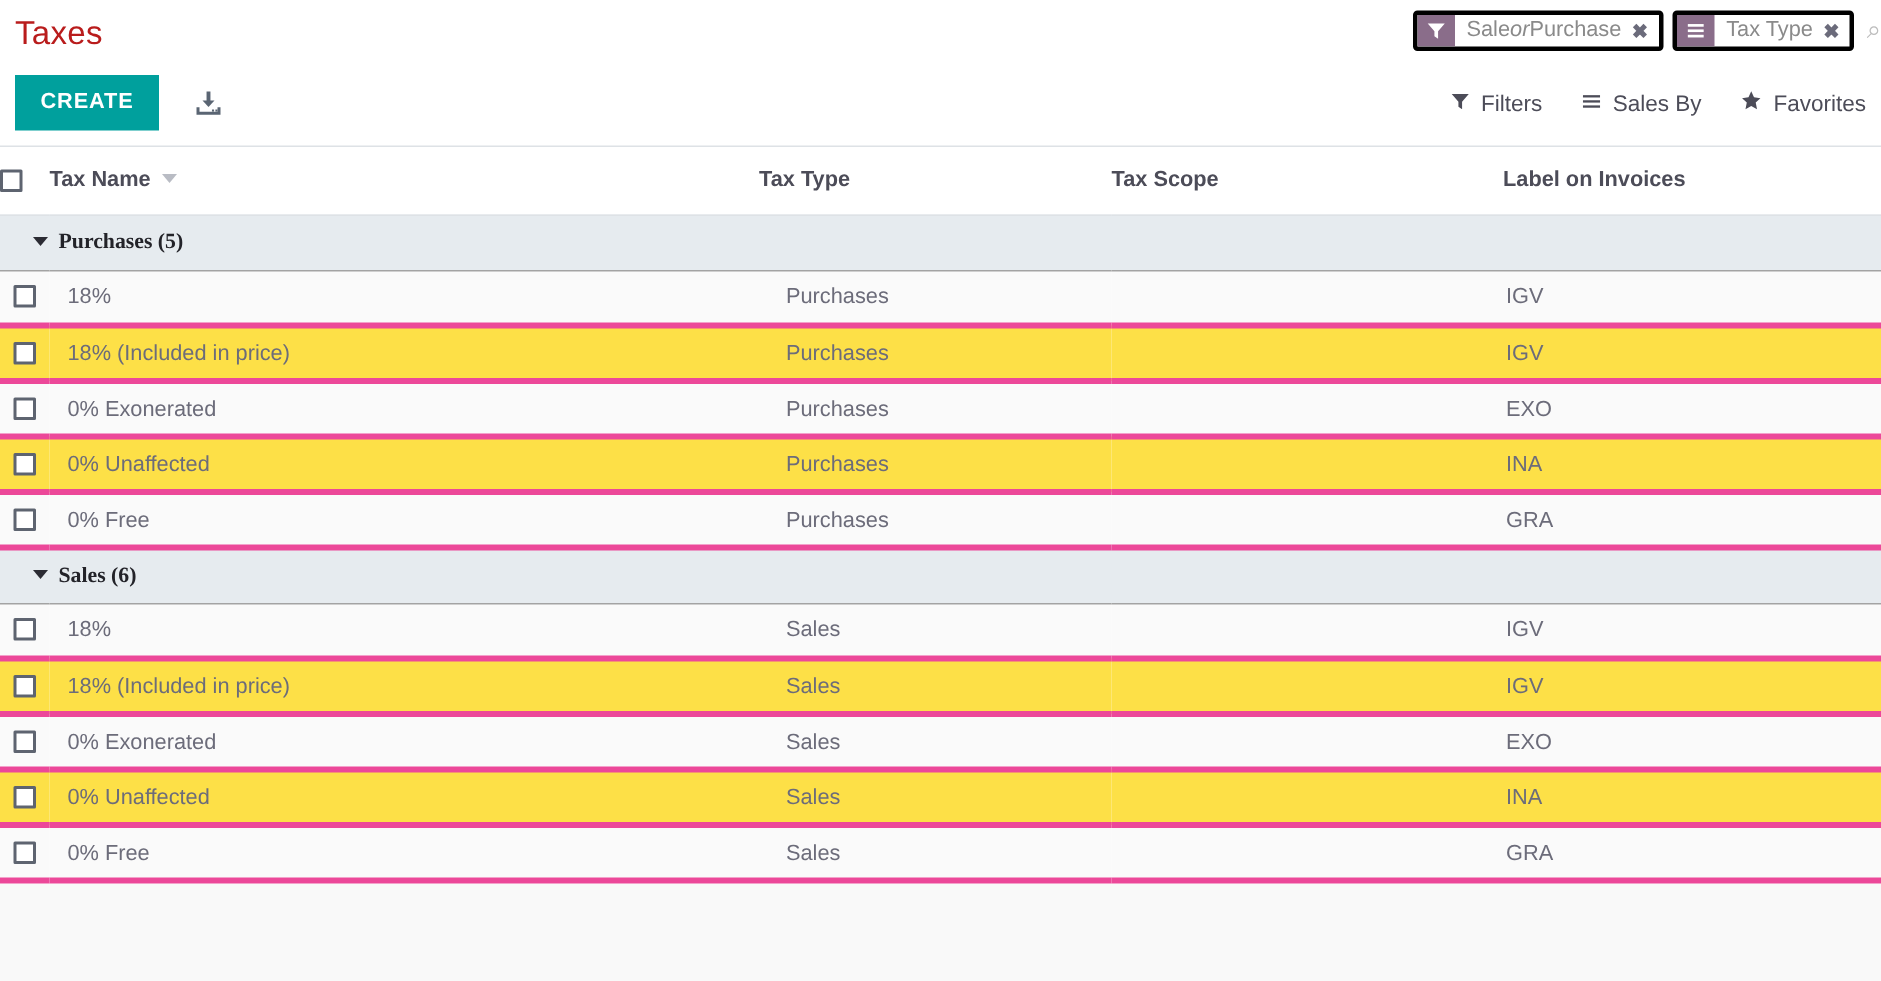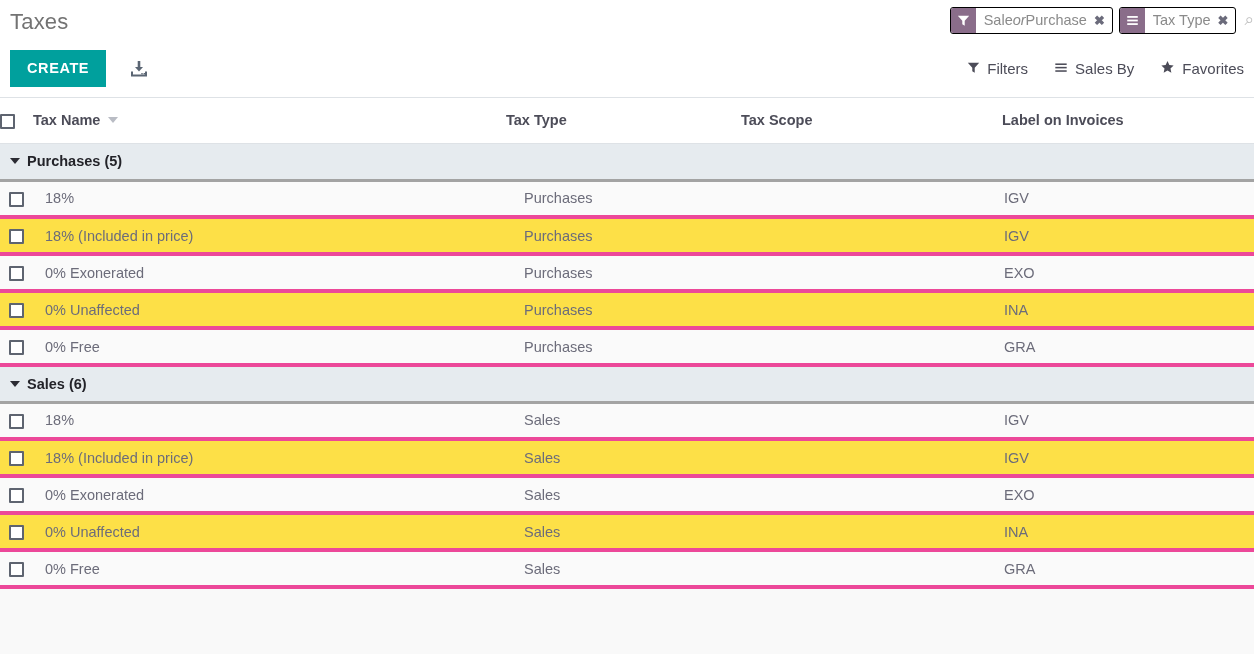--- a/index.html
+++ b/index.html
@@ -18,21 +18,21 @@
     height: 98px;
     background: #ffffff;
     border-bottom: 1px solid #dee2e6;
   }
 
   .cp-title {
     position: absolute;
     left: 10px;
     top: 8px;
     font-size: 22px;
-    color: #737373;
+    color: #b91c1c;
     font-weight: 400;
     line-height: 28px;
     letter-spacing: .2px;
   }
 
   .cp-buttons {
     position: absolute;
     left: 10px;
     top: 50px;
     display: flex;
@@ -71,21 +71,21 @@
     height: 40px;
     display: flex;
     align-items: center;
     justify-content: flex-end;
     overflow: hidden;
   }
   .facet {
     display: inline-flex;
     align-items: stretch;
     height: 27px;
-    border: 1px solid #000000;
+    border: 3px solid #000000;
     border-radius: 3px;
     background: #ffffff;
     margin-right: 6px;
     overflow: hidden;
     white-space: nowrap;
     cursor: pointer;
     flex: none;
   }
   .facet-icon {
     background: #8a6d8a;
@@ -186,26 +186,27 @@
     border-top: 6px solid #b9bcc4;
     vertical-align: middle;
     position: relative;
     top: -1px;
   }
 
   
   tr.group-row td {
     background: #E6EBEF;
     height: 37px;
-    border-bottom: 3px solid #a3a3a3;
+    border-bottom: 1px solid #a3a3a3;
     font-weight: bold;
     color: #232329;
     font-size: 14.5px;
-    padding-left: 10px;
-    cursor: pointer;
+    padding-left: 22px;
+    cursor: pointer;
+    font-family: Liberation Serif, serif;
   }
   .group-caret {
     display: inline-block;
     width: 0; height: 0;
     border-left: 5px solid transparent;
     border-right: 5px solid transparent;
     border-top: 6px solid #2b2b33;
     margin-right: 7px;
     vertical-align: middle;
     position: relative;

